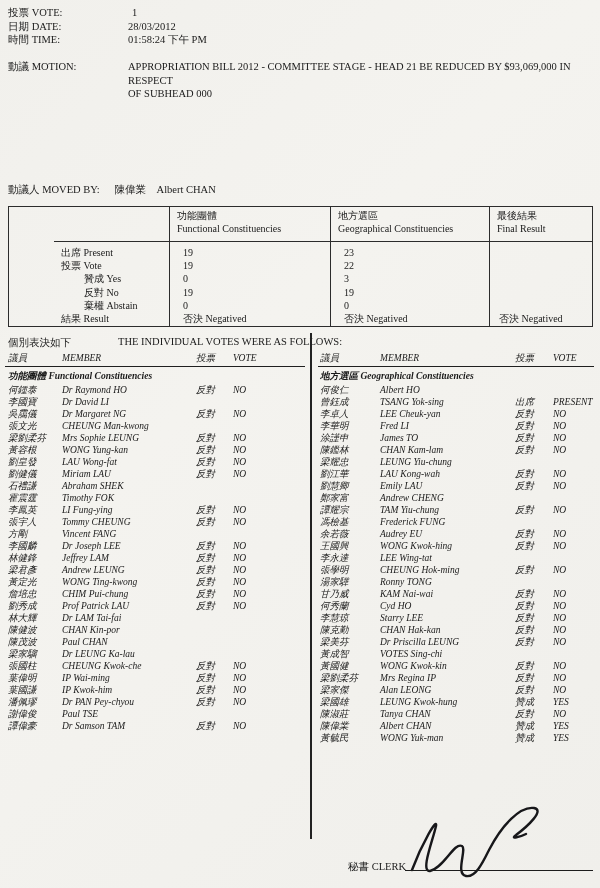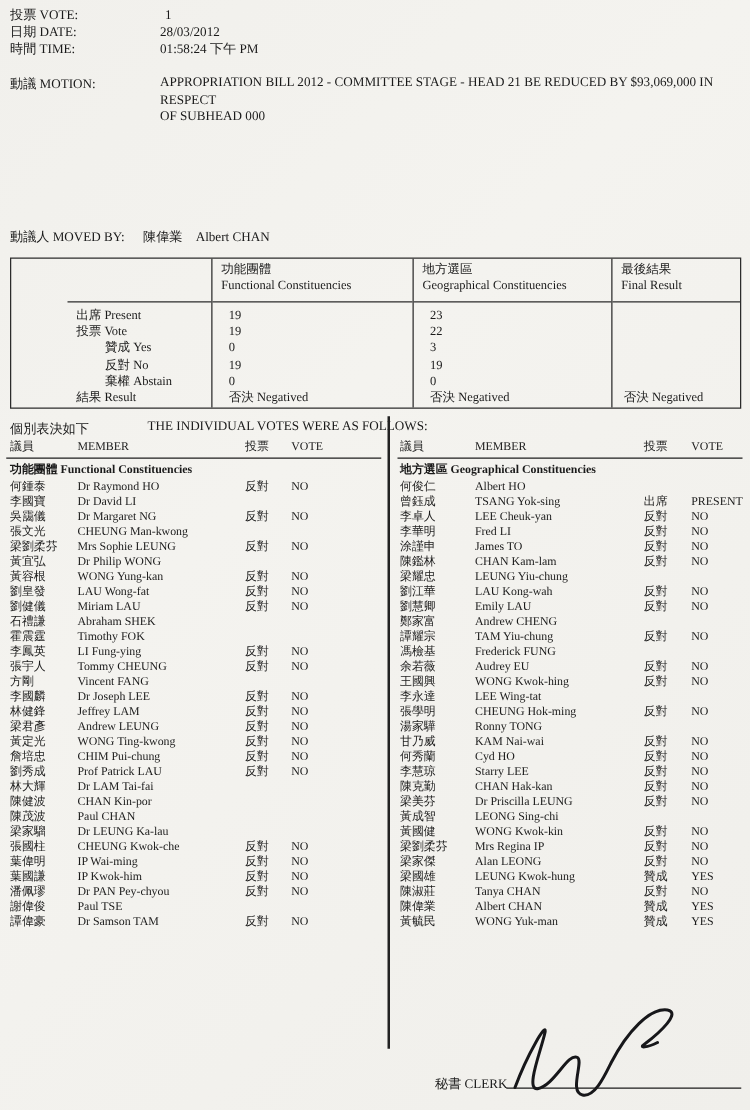--- a/index.html
+++ b/index.html
@@ -46,21 +46,21 @@
   .sum-line { height: 13.2px; line-height: 13.2px; padding-left: 7px; white-space: nowrap; }
   .sum-line.indent { padding-left: 30px; }
   .sum-col.c2 .sum-line, .sum-col.c3 .sum-line { padding-left: 13px; }
   .sum-col.c4 .sum-line { padding-left: 9px; }
 
   
   .indiv-heading { position: absolute; top: 336px; left: 8px; width: 560px; font-size: 10.5px; }
   .indiv-heading .en { position: absolute; left: 110px; top: 0; }
 
   
-  .vote-table { position: absolute; top: 352px; font-size: 9.5px; }
+  .vote-table { position: absolute; top: 352px; font-size: 9.5px; font-style: italic; }
   .vote-table.left  { left: 5px;  width: 300px; --c1: 54px; --c2: 134px; --c3: 37px; --pl: 3px; }
   .vote-table.right { left: 318px; width: 276px; --c1: 60px; --c2: 135px; --c3: 38px; --pl: 2px; }
   .vrow { display: grid; grid-template-columns: var(--c1) var(--c2) var(--c3) 1fr;
     height: 12px; line-height: 12px; padding-left: var(--pl); white-space: nowrap; }
   .vhead { height: 15px; line-height: 13px; border-bottom: 1.7px solid #1f1f1f; margin-bottom: 3px; }
   .vsection { height: 13px; line-height: 12px; padding-left: var(--pl); font-weight: bold; margin-bottom: 1px; white-space: nowrap; }
   .vsection .sec-en { font-weight: bold; }
 
   
   .tables-divider { position: absolute; left: 310px; top: 333px; width: 1.6px; height: 506px; background: #222; }
@@ -208,26 +208,20 @@
           <span></span>
         </div>
 
         <div class="vrow">
           <span>梁劉柔芬</span>
           <span>Mrs Sophie LEUNG</span>
           <span>反對</span>
           <span>NO</span>
         </div>
 
-        <div class="vrow">
-          <span>黃宜弘</span>
-          <span>Dr Philip WONG</span>
-          <span></span>
-          <span></span>
-        </div>
 
         <div class="vrow">
           <span>黃容根</span>
           <span>WONG Yung-kan</span>
           <span>反對</span>
           <span>NO</span>
         </div>
 
         <div class="vrow">
           <span>劉皇發</span>
@@ -554,21 +548,21 @@
 
         <div class="vrow">
           <span>梁美芬</span>
           <span>Dr Priscilla LEUNG</span>
           <span>反對</span>
           <span>NO</span>
         </div>
 
         <div class="vrow">
           <span>黃成智</span>
-          <span>LEONG Sing-chi</span>
+          <span>VOTES Sing-chi</span>
           <span></span>
           <span></span>
         </div>
 
         <div class="vrow">
           <span>黃國健</span>
           <span>WONG Kwok-kin</span>
           <span>反對</span>
           <span>NO</span>
         </div>

